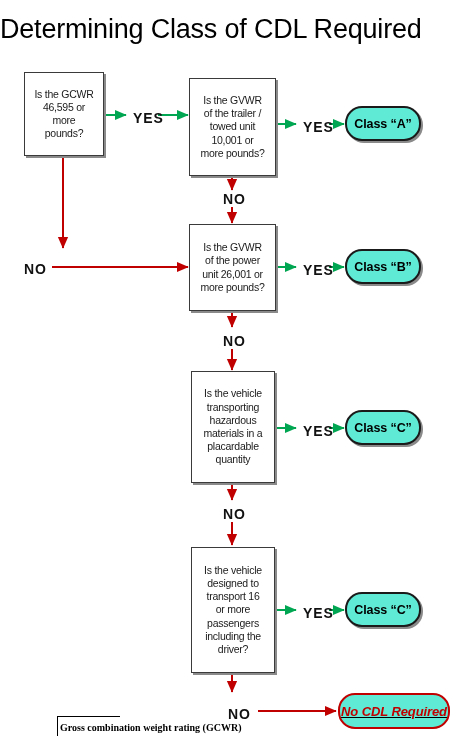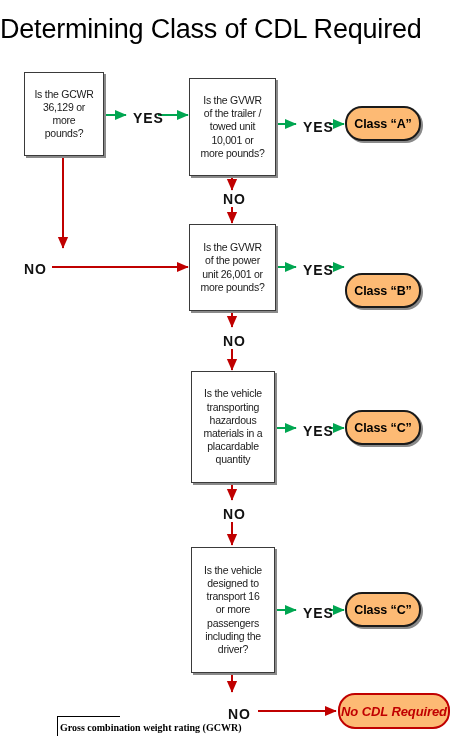--- a/index.html
+++ b/index.html
@@ -57,21 +57,21 @@
     text-align: center;
     color: #1a1a1a;
     letter-spacing: -0.25px;
     white-space: pre-line;
   }
 
   
   .pill {
     position: absolute;
     box-sizing: border-box;
-    background: #fdba74;
+    background: #5eead4;
     border: 2px solid #1a1a1a;
     border-radius: 17px;
     box-shadow: 2px 2px 0 0 #8a8a8a;
     display: flex;
     align-items: center;
     justify-content: center;
   }
   .pill .txt {
     font-family: "Liberation Sans", sans-serif;
     font-size: 12.5px;
@@ -174,21 +174,21 @@
     <line x1="276" y1="610" x2="296" y2="610" stroke="#00a651" stroke-width="2" marker-end="url(#agreen)"></line>
     <line x1="329" y1="610" x2="344" y2="610" stroke="#00a651" stroke-width="2" marker-end="url(#agreen)"></line>
 
     <line x1="232" y1="673" x2="232" y2="692" stroke="#c00000" stroke-width="2" marker-end="url(#ared)"></line>
     <line x1="258" y1="711" x2="336" y2="711" stroke="#c00000" stroke-width="2" marker-end="url(#ared)"></line>
   </g>
 </svg>
 
 <div class="dbox" style="left:24px; top:72px; width:80px; height:84px;">
   <span class="txt">Is the GCWR
-36,129 or
+46,595 or
 more
 pounds?</span>
 </div>
 
 <div class="dbox" style="left:189px; top:78px; width:87px; height:98px;">
   <span class="txt">Is the GVWR
 of the trailer /
 towed unit
 10,001 or
 more pounds?</span>
@@ -217,33 +217,33 @@
 or more
 passengers
 including the
 driver?</span>
 </div>
 
 <div class="pill" style="left:345px; top:106px; width:76px; height:35px;">
   <span class="txt">Class “A”</span>
 </div>
 
-<div class="pill" style="left:345px; top:249px; width:76px; height:35px;margin-top:24px;">
+<div class="pill" style="left:345px; top:249px; width:76px; height:35px;">
   <span class="txt">Class “B”</span>
 </div>
 
 <div class="pill" style="left:345px; top:410px; width:76px; height:35px;">
   <span class="txt">Class “C”</span>
 </div>
 
 <div class="pill" style="left:345px; top:592px; width:76px; height:35px;">
   <span class="txt">Class “C”</span>
 </div>
 
-<div class="pill nocdl" style="left:338px; top:693px; width:112px; height:36px;">
+<div class="pill nocdl" style="left:338px; top:693px; width:112px; height:36px;text-decoration:underline;">
   <span class="txt">No CDL Required</span>
 </div>
 
 <div class="elabel" style="left:133px; top:110px;">YES</div>
 
 <div class="elabel" style="left:24px; top:261px;">NO</div>
 
 <div class="elabel" style="left:303px; top:119px;">YES</div>
 
 <div class="elabel" style="left:223px; top:191px;">NO</div>

